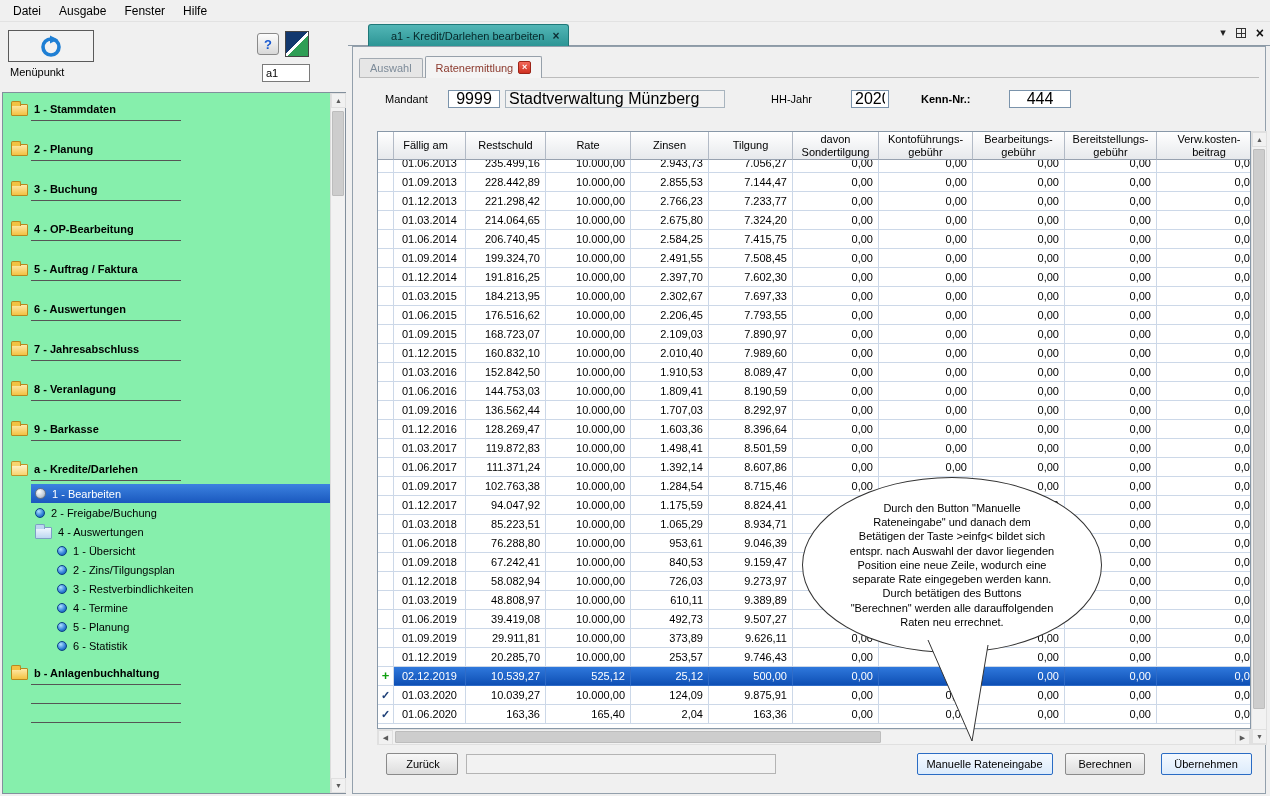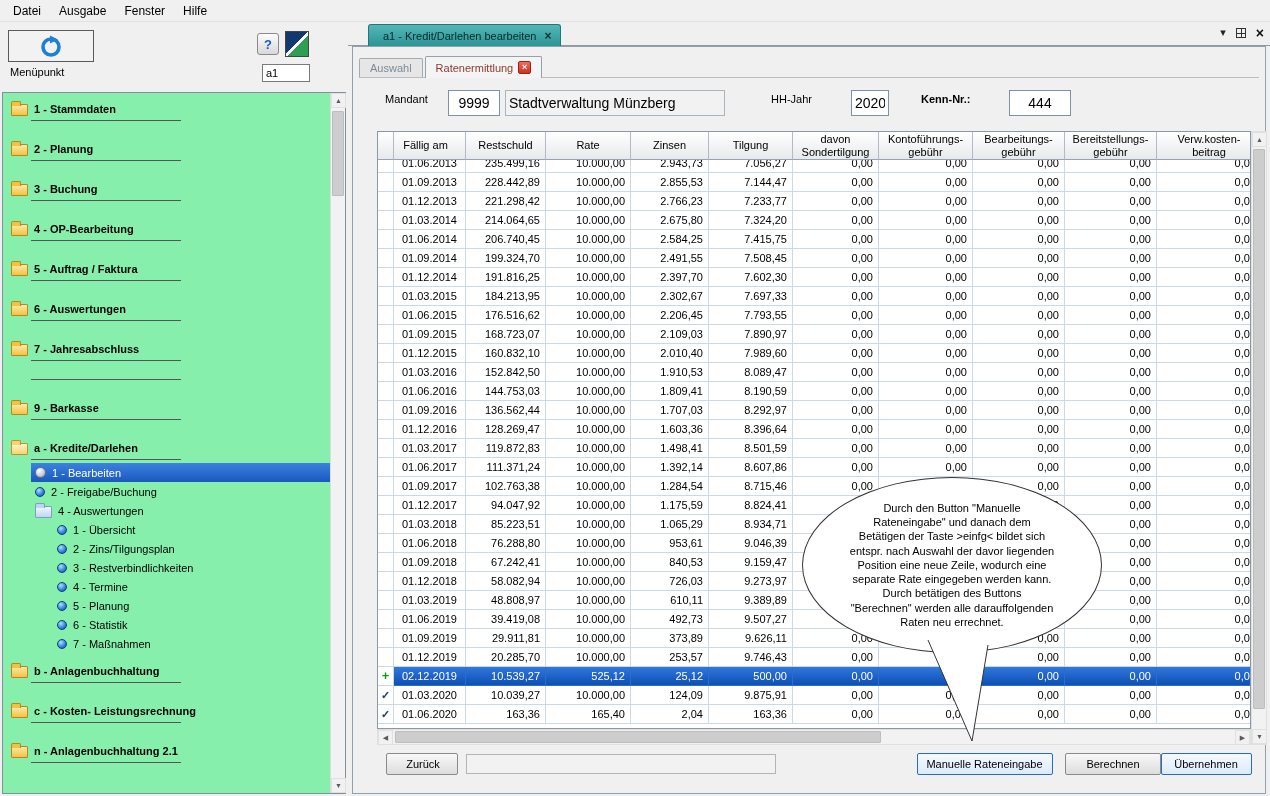--- a/index.html
+++ b/index.html
@@ -41,40 +41,40 @@
   .bullet-sel { width:11px; height:11px; border-radius:50%; background:radial-gradient(circle at 35% 30%, #ffffff, #c2ccd8 60%, #8d99a8); border:1px solid #6a7482; }
   #tree-scrollbar { position:absolute; right:0; top:0; width:15px; bottom:0; background:#f2f2f2; border-left:1px solid #dcdcdc; }
 
   
   .sb-btn { position:absolute; width:15px; height:15px; background:#f1f1f1; border:1px solid #e0e0e0; color:#5a5a5a; font-size:7px; display:flex; align-items:center; justify-content:center; }
   .sb-thumb { position:absolute; background:#cdcdcd; border:1px solid #bdbdbd; border-radius:1px; }
 
   
   #main { position:absolute; left:348px; top:22px; width:922px; height:774px; }
   #tabbar { position:absolute; left:0; top:0; right:0; height:24px; background:#f0f0f0; border-bottom:1px solid #8d9aa6; display:flex; }
-  #doc-tab { position:absolute; left:20px; top:2px; height:22px; padding:0 8px 0 14px; display:flex; align-items:center; gap:8px; background:linear-gradient(#53b6b6,#2c9595); border:1px solid #1f7878; border-bottom:none; border-radius:3px 3px 0 0; color:#06282a; font-size:11px; }
+  #doc-tab { position:absolute; left:20px; top:2px; height:22px; padding:0 8px 0 22px; display:flex; align-items:center; gap:8px; background:linear-gradient(#53b6b6,#2c9595); border:1px solid #1f7878; border-bottom:none; border-radius:3px 3px 0 0; color:#06282a; font-size:11px; }
   #doc-tab .tab-close { font-weight:bold; font-size:12px; color:#0c2d33; }
   #window-controls { position:absolute; right:6px; top:4px; display:flex; align-items:center; gap:10px; }
   #dropdown-caret { font-size:11px; color:#222; }
   .grid-icon { width:10px; height:10px; border:1px solid #333; position:relative; }
   .grid-icon::before { content:""; position:absolute; left:4px; top:0; bottom:0; width:1px; background:#333; }
   .grid-icon::after { content:""; position:absolute; top:4px; left:0; right:0; height:1px; background:#333; }
   #win-close { font-weight:bold; font-size:14px; color:#111; line-height:10px; }
 
   #panel { position:absolute; left:4px; top:24px; right:4px; bottom:2px; background:#f0f0f0; border:1px solid #93a0ac; }
 
   #subtab-bar { position:absolute; left:6px; top:8px; height:23px; right:6px; border-bottom:1px solid #bcbcbc; display:flex; align-items:flex-end; }
   .subtab { display:flex; align-items:center; gap:5px; padding:8px 10px; border:1px solid #a2aab2; border-bottom:none; border-radius:2px 2px 0 0; }
   #subtab-auswahl { height:19px; background:#e6e6e6; color:#7d8b99; margin-right:2px; }
   #subtab-raten { height:22px; background:#f4f4f4; color:#8c3a2e; position:relative; z-index:2; margin-bottom:-1px; border-color:#96a0aa; }
   #subtab-close { width:13px; height:13px; border-radius:2px; background:linear-gradient(#f2695a,#cf3020); border:1px solid #9c2418; color:#fff; font-size:9px; font-weight:bold; display:flex; align-items:center; justify-content:center; line-height:11px; }
 
   #header-fields { position:absolute; left:0; top:40px; right:0; height:28px; }
   #header-fields .lbl { position:absolute; top:6px; }
-  .field { position:absolute; top:3px; height:26px; border:1px solid #7a93ab; background:#fff; font-size:14px; font-family:"Liberation Sans",sans-serif; padding:0 3px; }
+  .field { position:absolute; top:3px; height:18px; border:1px solid #7a93ab; background:#fff; font-size:16px; font-family:"Liberation Sans",sans-serif; padding:0 3px; }
   .field.ro { background:#f2f2f2; border-color:#a8b4be; }
   #mandant-label { left:32px; }
   #mandant-code { left:95px; width:52px; text-align:center; }
   #mandant-name { left:152px; width:220px; }
   #hhjahr-label { left:418px; }
   #hhjahr-value { left:498px; width:38px; text-align:center; }
   #kenn-label { left:568px; font-weight:bold; }
   #kenn-value { left:656px; width:62px; text-align:center; }
 
   
@@ -98,21 +98,21 @@
   #v-scrollbar { position:absolute; left:898px; top:84px; width:16px; height:614px; background:#f2f2f2; border:1px solid #e0e0e0; }
   #h-scrollbar { position:absolute; left:24px; top:682px; width:874px; height:16px; background:#f2f2f2; border:1px solid #e0e0e0; }
 
   
   #footer { position:absolute; left:0; top:704px; right:0; height:30px; }
   .btn { position:absolute; top:2px; height:22px; display:flex; align-items:center; justify-content:center; background:linear-gradient(#f8f8f8,#dddddd); border:1px solid #8a8a8a; border-radius:2px; font-size:11px; padding:0 8px; cursor:default; }
   .btn.blue { border-color:#2a6cc4; background:linear-gradient(#f4f9ff,#dcebfb);padding-left:7px; }
   #btn-zurueck { left:33px; width:72px;padding-left:10px; }
   #footer-field { position:absolute; left:113px; top:3px; width:310px; height:20px; background:#f2f2f2; border:1px solid #b4b4b4; }
   #btn-manuelle { left:564px; width:136px; }
-  #btn-berechnen { left:712px; width:96px; }
+  #btn-berechnen { left:712px; width:80px; }
   #btn-uebernehmen { left:808px; width:91px; }
 
   
   #callout { position:absolute; left:454px; top:455px; width:300px; height:176px; background:#fff; border:1px solid #333; border-radius:50%; z-index:20; display:flex; align-items:center; justify-content:center; text-align:center; padding:20px 30px; }
   #callout-text { white-space:pre-line; font-size:11px; line-height:1.3; }
   #callout-tail { position:absolute; left:555px; top:598px; width:120px; height:125px; z-index:21; pointer-events:none; }
 </style>
 </head>
 <body>
 
@@ -165,20 +165,24 @@
         <div class="t-item lv0">
           <span class="ticon folder"></span>
           <span class="tlabel">6 - Auswertungen</span>
         </div>
         <div class="sep"></div>
         <div class="t-item lv0">
           <span class="ticon folder"></span>
           <span class="tlabel">7 - Jahresabschluss</span>
         </div>
         <div class="sep"></div>
+        <div class="t-item lv0">
+          <span class="ticon folder"></span>
+          <span class="tlabel">8 - Veranlagung</span>
+        </div>
         <div class="sep"></div>
         <div class="t-item lv0">
           <span class="ticon folder"></span>
           <span class="tlabel">9 - Barkasse</span>
         </div>
         <div class="sep"></div>
         <div class="t-item lv0">
           <span class="ticon folder-open"></span>
           <span class="tlabel">a - Kredite/Darlehen</span>
         </div>
@@ -212,39 +216,27 @@
           <span class="tlabel">4 - Termine</span>
         </div>
         <div class="t-item lv2">
           <span class="ticon bullet"></span>
           <span class="tlabel">5 - Planung</span>
         </div>
         <div class="t-item lv2">
           <span class="ticon bullet"></span>
           <span class="tlabel">6 - Statistik</span>
         </div>
-        <div class="t-item lv2">
-          <span class="ticon bullet"></span>
-          <span class="tlabel">7 - Maßnahmen</span>
-        </div>
         <div class="gap"></div>
         <div class="t-item lv0">
           <span class="ticon folder"></span>
           <span class="tlabel">b - Anlagenbuchhaltung</span>
         </div>
         <div class="sep"></div>
-        <div class="t-item lv0">
-          <span class="ticon folder"></span>
-          <span class="tlabel">c - Kosten- Leistungsrechnung</span>
-        </div>
-        <div class="sep"></div>
-        <div class="t-item lv0">
-          <span class="ticon folder"></span>
-          <span class="tlabel">n - Anlagenbuchhaltung 2.1</span>
-        </div>
+        <div class="sep"></div>
         <div class="sep"></div>
       </div>
     <div id="tree-scrollbar">
       <div class="sb-btn" style="left:0;top:0;">▲</div>
       <div class="sb-thumb" style="left:1px;right:1px;top:18px;height:85px;"></div>
       <div class="sb-btn" style="left:0;bottom:0;">▼</div>
     </div>
   </div>
 </div>
 

